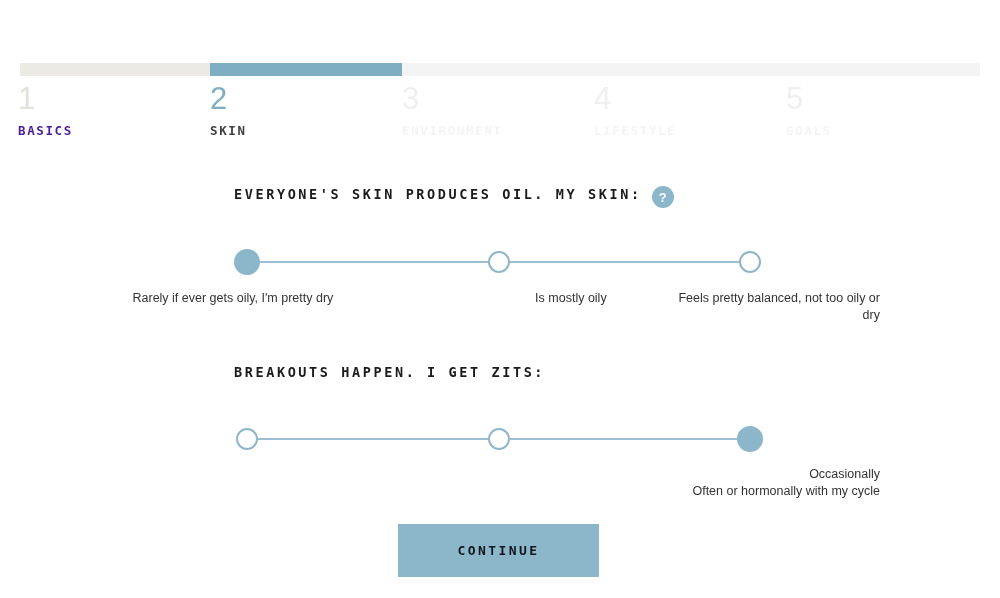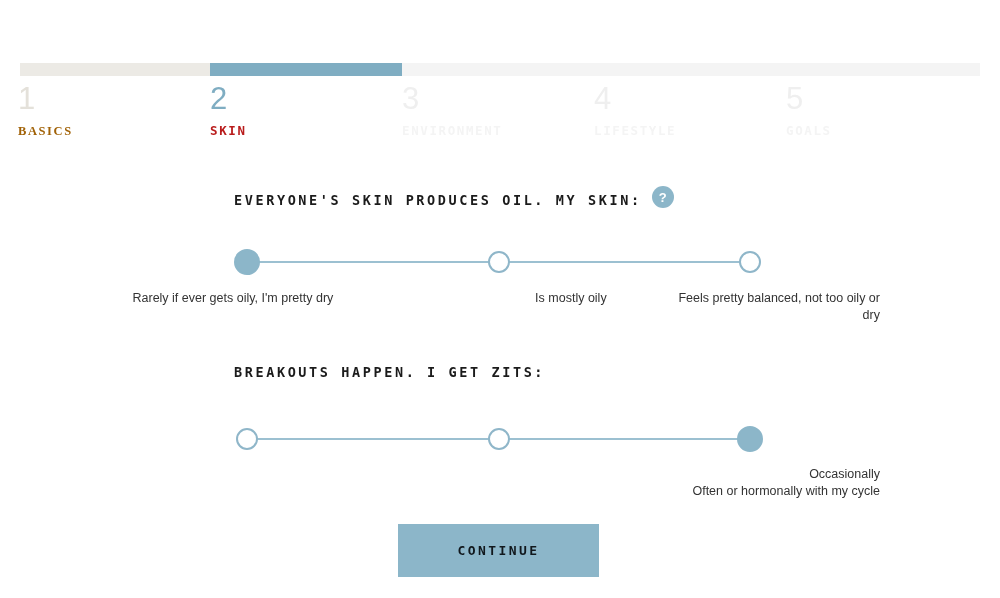--- a/index.html
+++ b/index.html
@@ -52,37 +52,37 @@
   }
   .step-label {
     font-family: "DejaVu Sans Mono", monospace;
     font-size: 12.5px;
     font-weight: bold;
     letter-spacing: 1.6px;
     line-height: 16px;
     margin-top: 7px;
   }
   .step-done   .step-num   { color: #e4e1da; }
-  .step-done   .step-label { color: #a16207; font-family: Liberation Serif, serif; }
+  .step-done   .step-label { color: #4c1d95; }
   .step-active .step-num   { color: #7fadc2; }
-  .step-active .step-label { color: #b91c1c; }
+  .step-active .step-label { color: #404040; }
   .step-todo   .step-num   { color: #efefef; }
   .step-todo   .step-label { color: #f4f4f4; }
 
   
   .question-title {
     position: absolute;
     font-family: "DejaVu Sans Mono", monospace;
     font-size: 13.5px;
     font-weight: bold;
     letter-spacing: 2.6px;
     color: #1b1b1b;
     white-space: nowrap;
     display: flex;
-    align-items: flex-end;
+    align-items: flex-start;
   }
   .help-icon {
     display: inline-flex;
     align-items: center;
     justify-content: center;
     width: 22px;
     height: 22px;
     border-radius: 50%;
     background: #8cb6c9;
     color: #ffffff;

